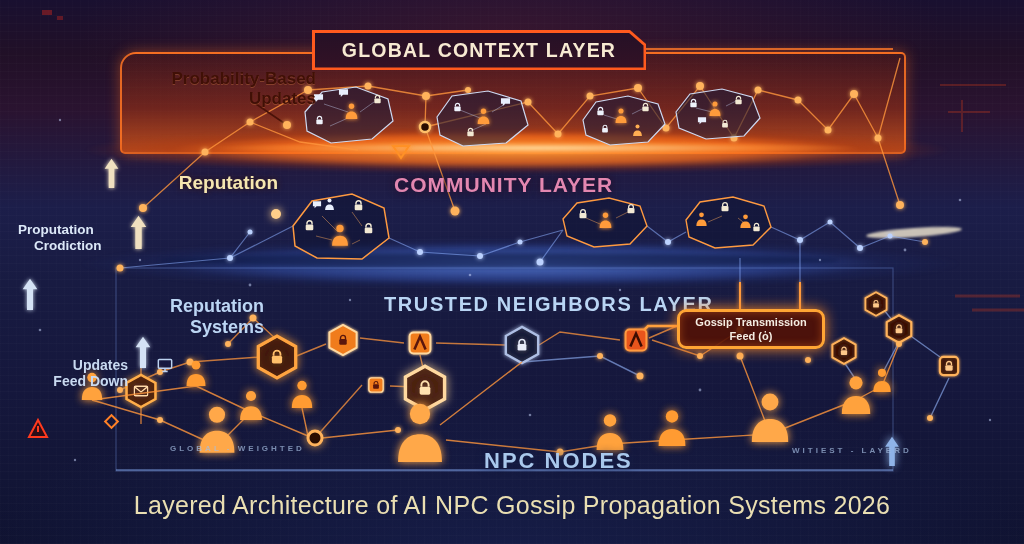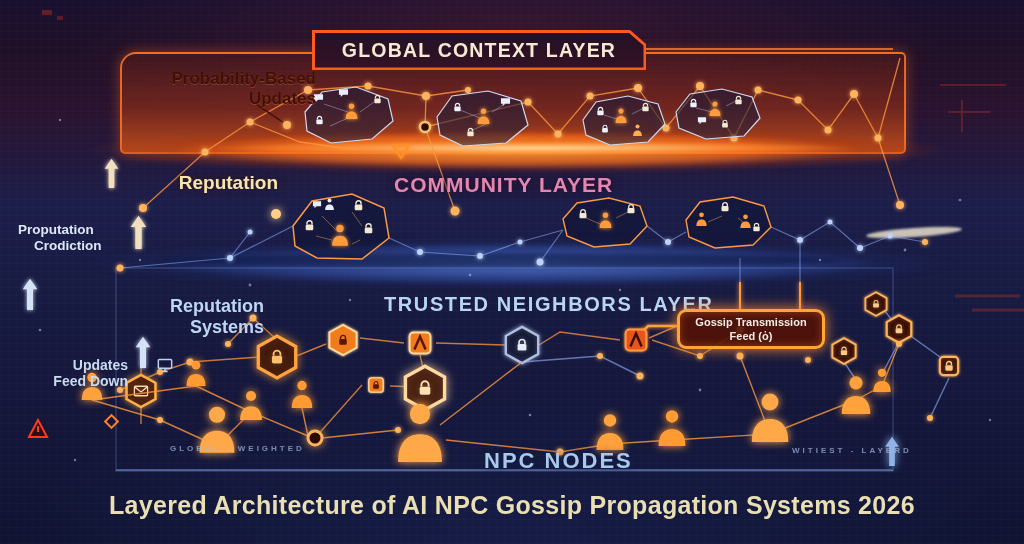--- a/index.html
+++ b/index.html
@@ -51,21 +51,21 @@
     border:3px solid #ffa534;border-radius:9px;background:rgba(82,18,6,.9);
     box-shadow:0 0 14px rgba(255,140,40,.95), inset 0 0 8px rgba(255,120,30,.4);
     color:#f5ede2;font-weight:bold;font-size:11px;line-height:1.3;
     display:flex;flex-direction:column;align-items:center;justify-content:center;}
   .updates{left:34px;top:357px;width:94px;color:#c9daf1;font-size:14px;}
   .npc-title{left:452px;top:448px;color:#a9c8ec;font-size:22px;letter-spacing:2px;text-shadow:0 0 8px rgba(20,30,70,.9);margin-left:32px;}
   .wm{position:absolute;z-index:3;font-size:8px;font-weight:bold;letter-spacing:3px;color:rgba(165,190,225,.7);}
   .wm-left{left:170px;top:444px;}
   .wm-right{left:792px;top:446px;}
   .caption{position:absolute;left:0;top:491px;width:1024px;z-index:3;text-align:center;
-    color:#eadfb2;font-size:25px;font-weight:bold;letter-spacing:.3px;}
+    color:#eadfb2;font-size:25px;font-weight:normal;letter-spacing:.3px;}
 </style>
 </head>
 <body>
 
 <div class="canvas">
   <div class="texture"></div>
 
   <div class="panel-global"></div>
   <div class="band band-global"></div>
   <div class="band band-global-core"></div>

